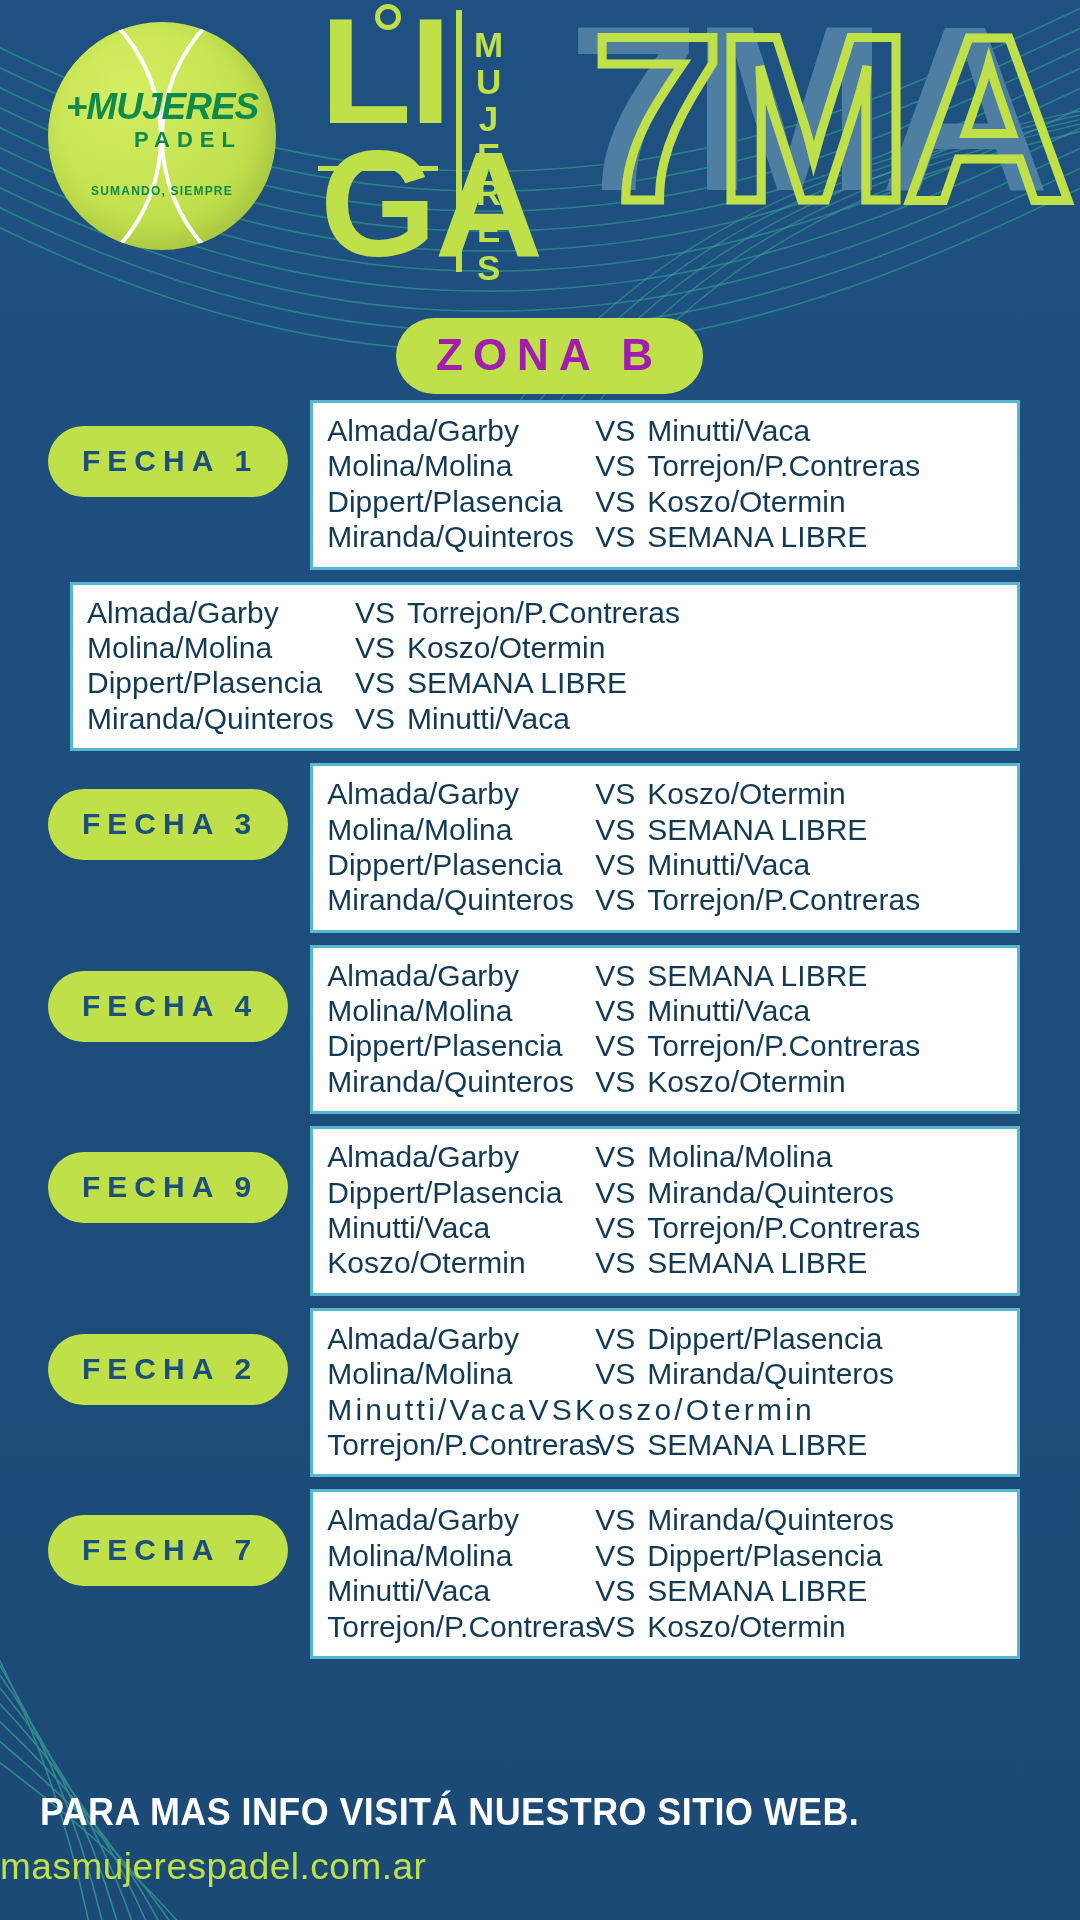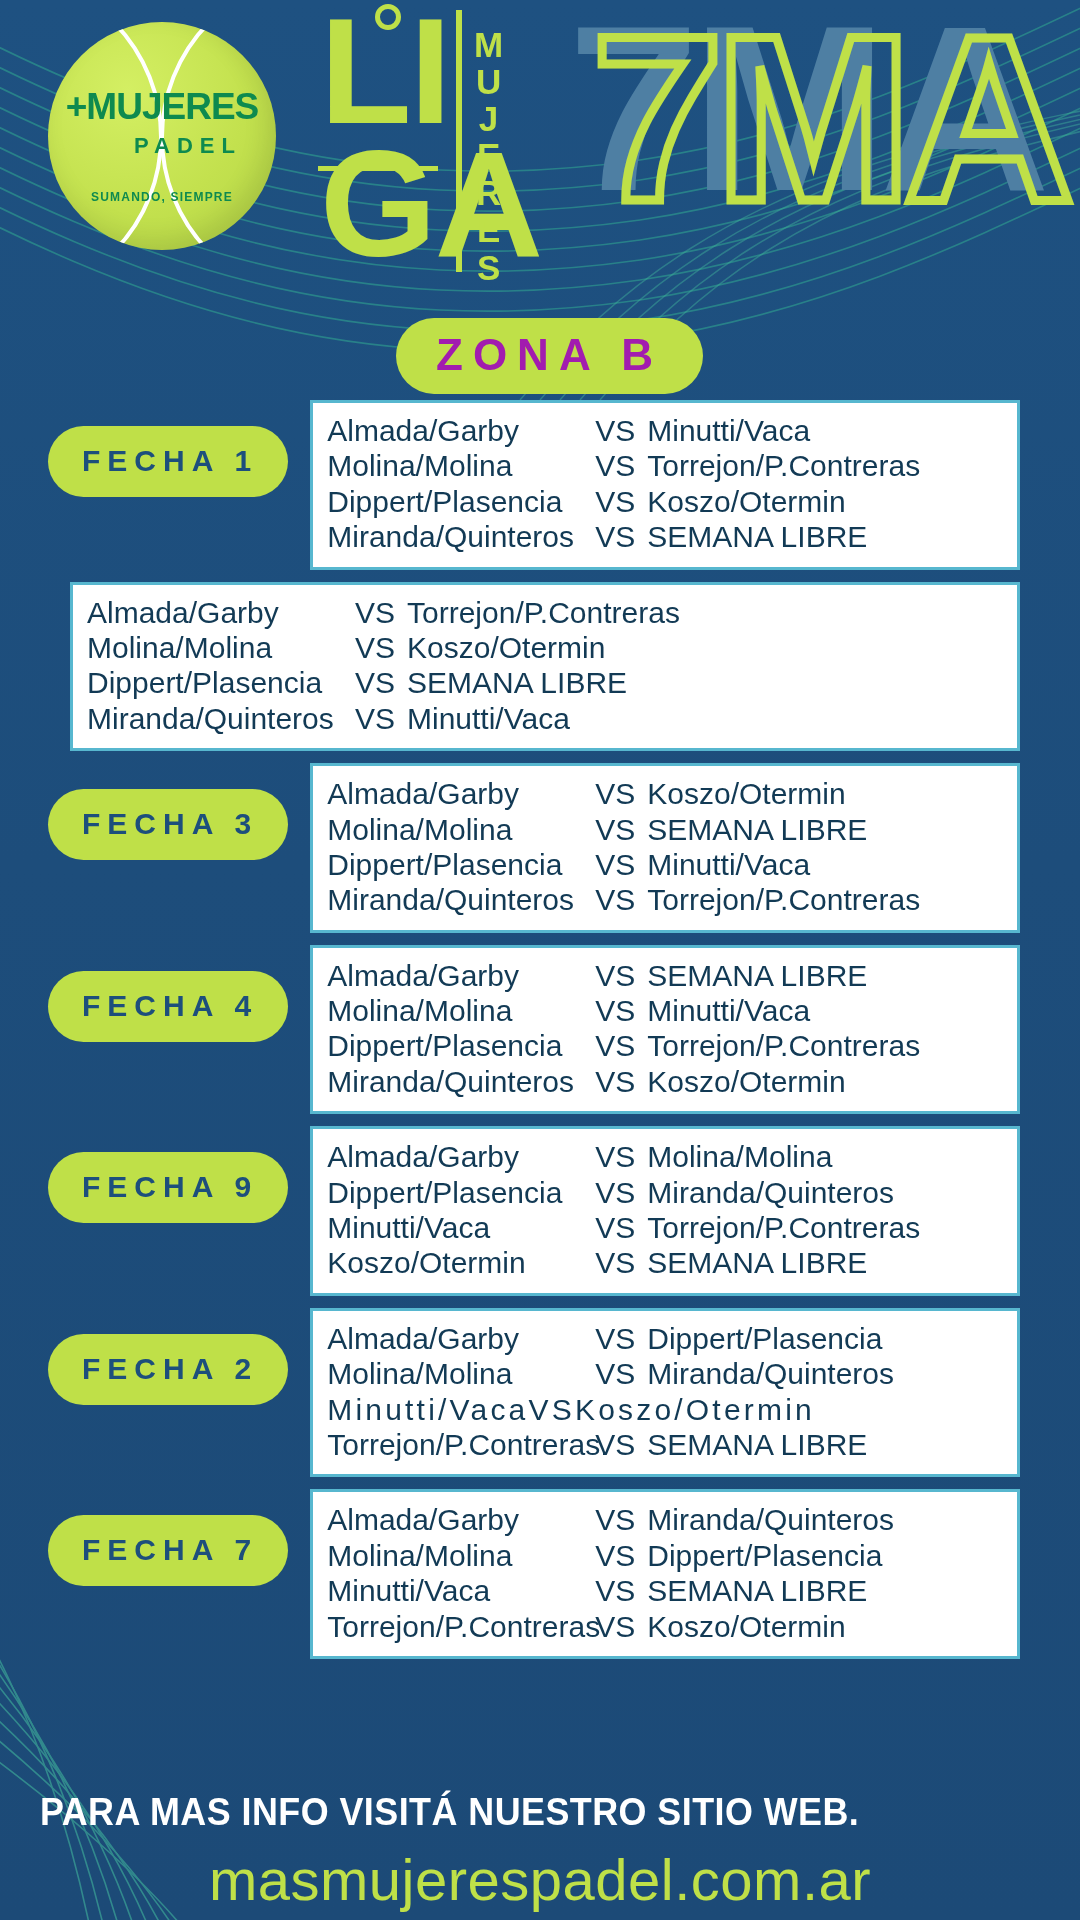--- a/index.html
+++ b/index.html
@@ -41,23 +41,24 @@
   }
   .ball .seam1 { width: 330px; height: 330px; left: -215px; top: -50px; }
   .ball .seam2 { width: 330px; height: 330px; left: 112px; top: -50px; }
   .ball-text {
     position: absolute; left: 0; right: 0; top: 66px;
     text-align: center; color: #0e8a4f; line-height: 1;
   }
   .ball-text .l1 {
     font-size: 37px; font-weight: 700; letter-spacing: -1px;
     font-family: "Liberation Sans", sans-serif;
+    font-style: italic;
   }
   .ball-text .l2 {
-    font-size: 22px; font-weight: 700; letter-spacing: 7px; margin-top: 10px;
+    font-size: 22px; font-weight: 700; letter-spacing: 7px; margin-top: 4px;
     margin-left: 52px;
   }
   .ball-text .l3 {
     font-size: 12px; font-weight: 700; letter-spacing: 1.2px; margin-top: 34px;
     color: #0e8a4f;
     text-align: center;
   }
 
   .liga {
     position: absolute; left: 320px; top: 10px;
@@ -146,22 +147,22 @@
   .footer { position: absolute; left: 0; right: 0; bottom: 0; height: 140px; }
   .footer-line1 {
     position: absolute; left: 40px; top: 10px;
     color: #ffffff; font-size: 39px; font-weight: 700;
     letter-spacing: .5px;
     font-family: "Liberation Sans", sans-serif;
     transform: scaleX(.92); transform-origin: left center;
   }
   .footer-line2 {
     position: absolute; left: 0; right: 0; top: 66px;
-    text-align: center; color: #bfe048;
-    font-size: 58px; letter-spacing: .5px;
+    text-align: left; color: #bfe048;
+    font-size: 37px; letter-spacing: .5px;
   }
 </style>
 </head>
 <body>
 
 <div id="page">
 
   <svg class="swoosh sw-top" viewBox="0 0 1200 420" preserveAspectRatio="none">
     <g fill="none" stroke="#2f9e8f" stroke-width="1.6" opacity=".75">
       <path d="M-50,30 C200,170 420,240 700,200 C900,170 1050,90 1200,20"></path>

